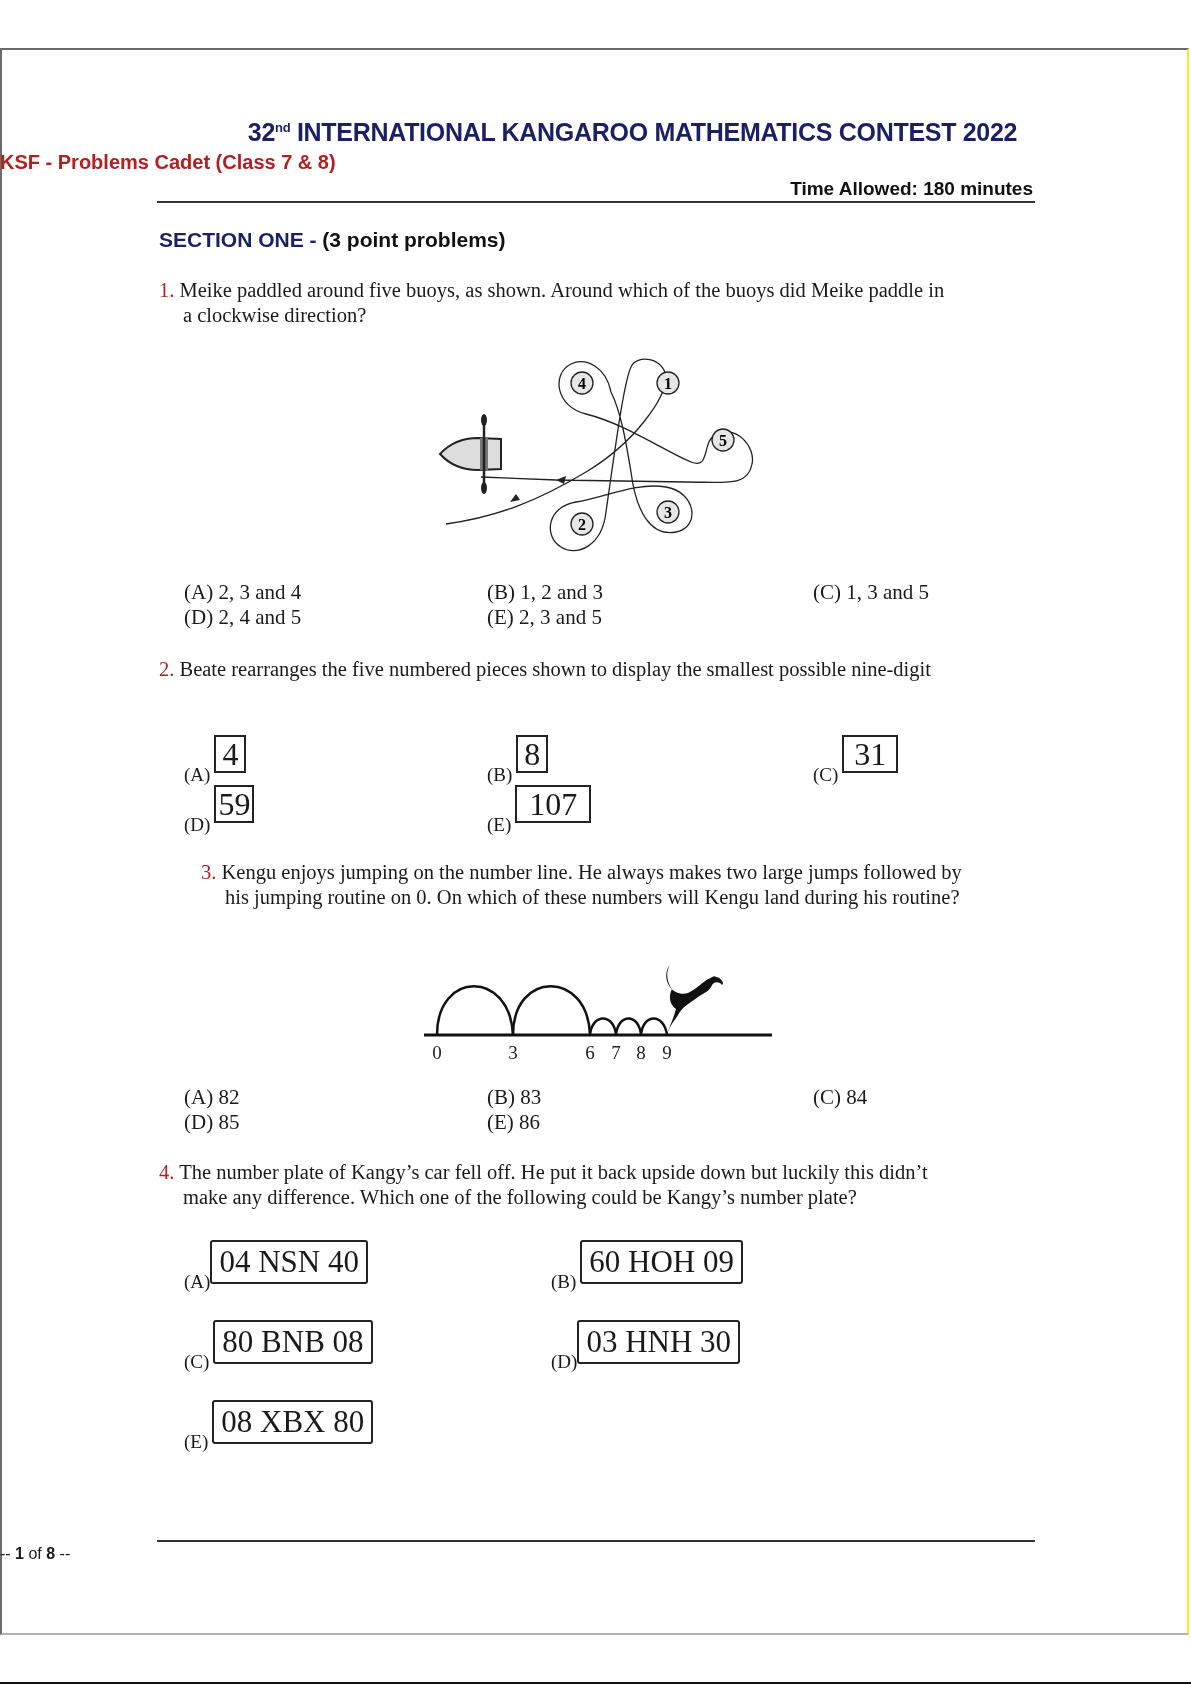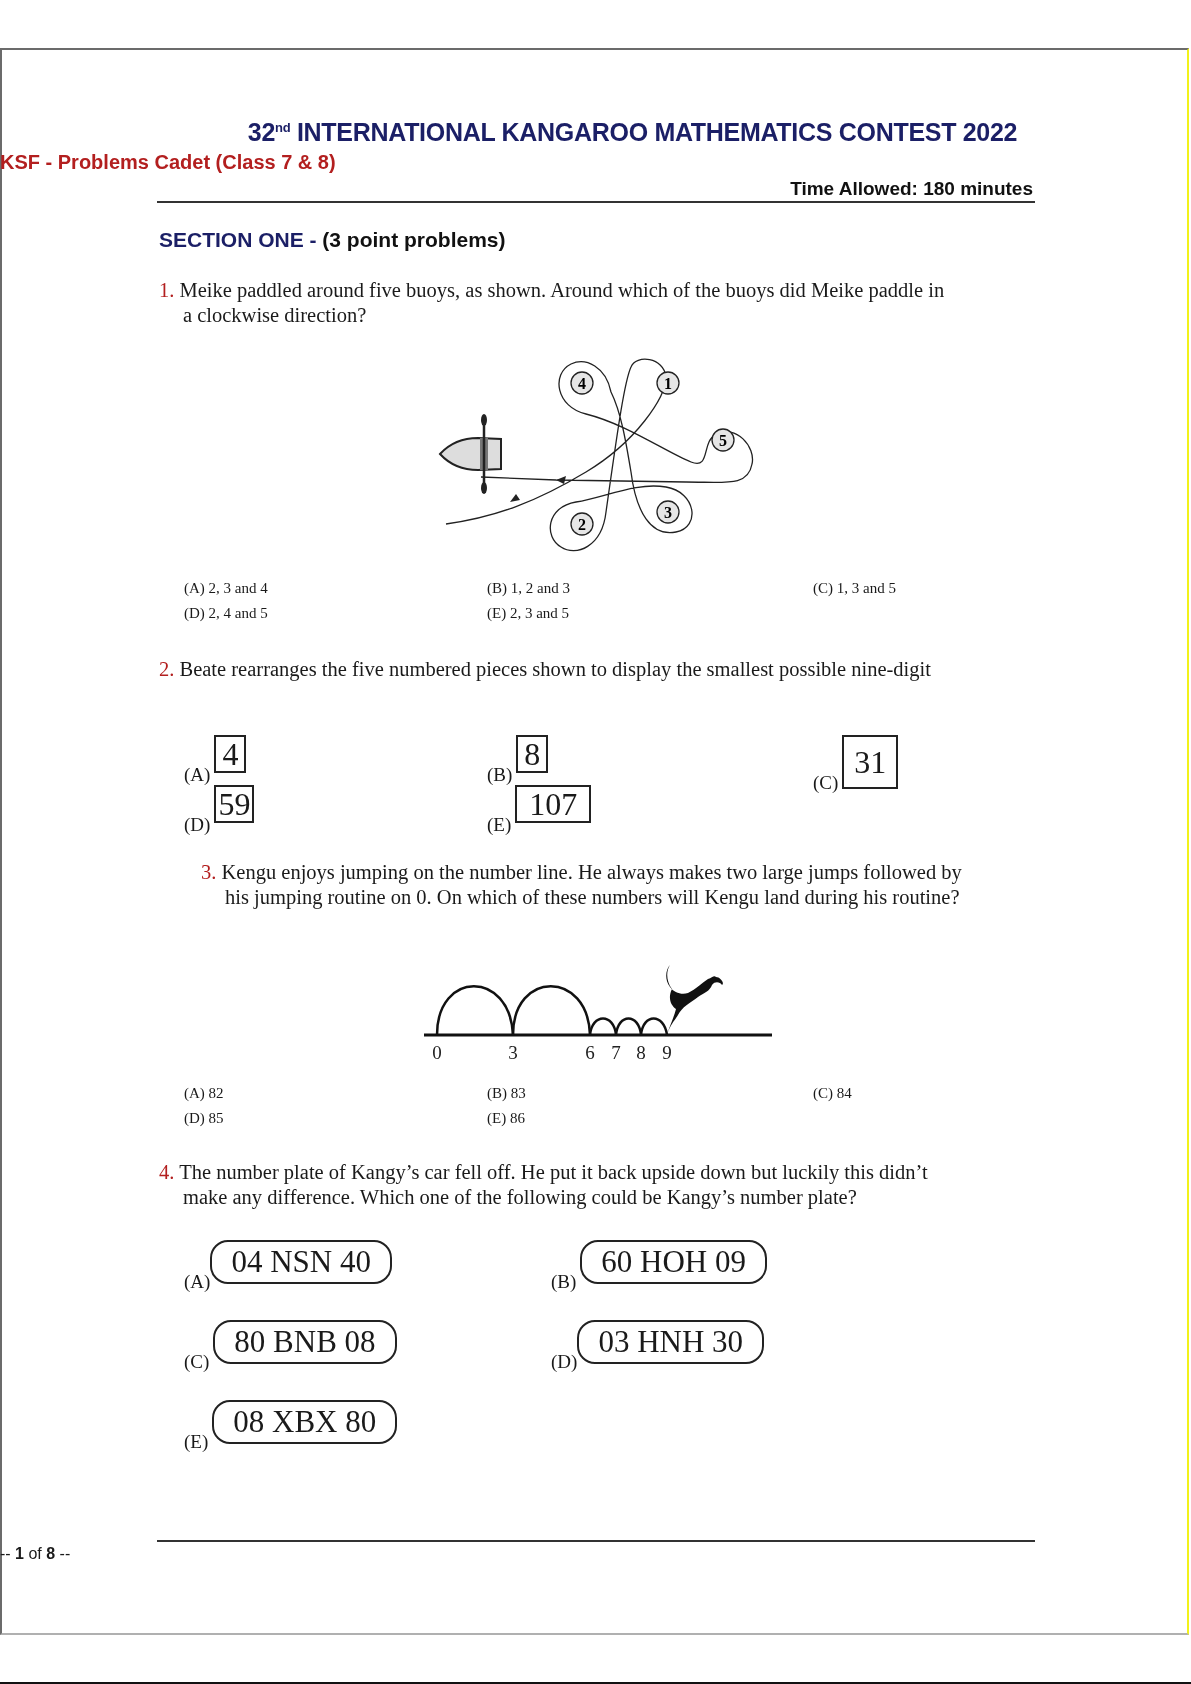--- a/index.html
+++ b/index.html
@@ -15,23 +15,23 @@
   .title sup { font-size:13px; vertical-align:super; }
   .subtitle { top:151px; left:0; width:1191px; text-align:left;
            font-family:"Liberation Sans", sans-serif; font-weight:bold; font-size:20px; color:#b31f1f; }
   .time { top:178px; right:158px; font-family:"Liberation Sans", sans-serif; font-weight:bold; font-size:19px; color:#111; }
   .rule { left:157px; width:878px; height:2px; background:#333; }
   .section { top:228px; left:159px; font-family:"Liberation Sans", sans-serif; font-weight:bold; font-size:21px; color:#111; }
   .section .sec-name { color:#1b1f66; }
   .q { left:159px; width:880px; font-size:20.5px; line-height:25px; }
   .q .num { color:#b31f1f; }
   .q .indent { padding-left:24px; display:block; }
-  .opt { font-size:15px;font-family:Liberation Serif, serif; }
+  .opt { font-size:21px;font-family:Liberation Serif, serif; }
   .box { display:inline-block; border:2px solid #222; font-size:32px; line-height:34px; padding:0 6px; background:#fff; }
-  .plate { display:inline-block; border:2px solid #222; border-radius:18px; font-size:31px; line-height:34px; padding:3px 19px; background:#fff; }
+  .plate { display:inline-block; border:2px solid #222; border-radius:3px; font-size:31px; line-height:34px; padding:3px 7px; background:#fff; }
   .small-lbl { font-size:19px; }
   .footer { top:1541px; left:0; width:1191px; font-family:"Liberation Sans", sans-serif; font-size:16px; }
 </style>
 </head>
 <body>
 
 <div class="page"></div>
 <div class="bottom-bar"></div>
 
 <div class="abs title"><span>32</span><sup>nd</sup><span> INTERNATIONAL KANGAROO MATHEMATICS CONTEST 2022</span></div>
@@ -82,21 +82,21 @@
 <div class="abs opt" style="top:580px; left:813px;">(C) 1, 3 and 5</div>
 <div class="abs opt" style="top:605px; left:184px;">(D) 2, 4 and 5</div>
 <div class="abs opt" style="top:605px; left:487px;">(E) 2, 3 and 5</div>
 
 <div class="abs q" style="top:657px;">
   <span class="num">2.</span><span> Beate  rearranges the five numbered pieces shown to display the smallest possible nine-digit</span>
 </div>
 
 <div class="abs" style="top:735px; left:184px;"><span class="small-lbl" style="vertical-align:-16px;">(A)</span> <span class="box">4</span></div>
 <div class="abs" style="top:735px; left:487px;"><span class="small-lbl" style="vertical-align:-16px;">(B)</span> <span class="box">8</span></div>
-<div class="abs" style="top:735px; left:813px;"><span class="small-lbl" style="vertical-align:-16px;">(C)</span> <span class="box" style="padding:8px 10px;">31</span></div>
+<div class="abs" style="top:735px; left:813px;"><span class="small-lbl" style="vertical-align:-16px;">(C)</span> <span class="box" style="padding:0 10px;">31</span></div>
 <div class="abs" style="top:785px; left:184px;"><span class="small-lbl" style="vertical-align:-16px;">(D)</span> <span class="box" style="padding:0 2px;">59</span></div>
 <div class="abs" style="top:785px; left:487px;"><span class="small-lbl" style="vertical-align:-16px;">(E)</span> <span class="box" style="padding:0 12px;">107</span></div>
 
 <div class="abs q" style="top:860px;margin-left:42px;">
   <span class="num">3.</span><span> Kengu enjoys jumping on the number line. He always makes two large jumps followed by</span>
   <span class="indent">his jumping routine on 0. On which of these numbers will Kengu land during his routine?</span>
 </div>
 
 <svg class="abs" style="left:420px; top:955px;" width="360" height="110" viewBox="0 0 360 110">
   <line x1="4" y1="80" x2="352" y2="80" stroke="#111" stroke-width="3"></line>

